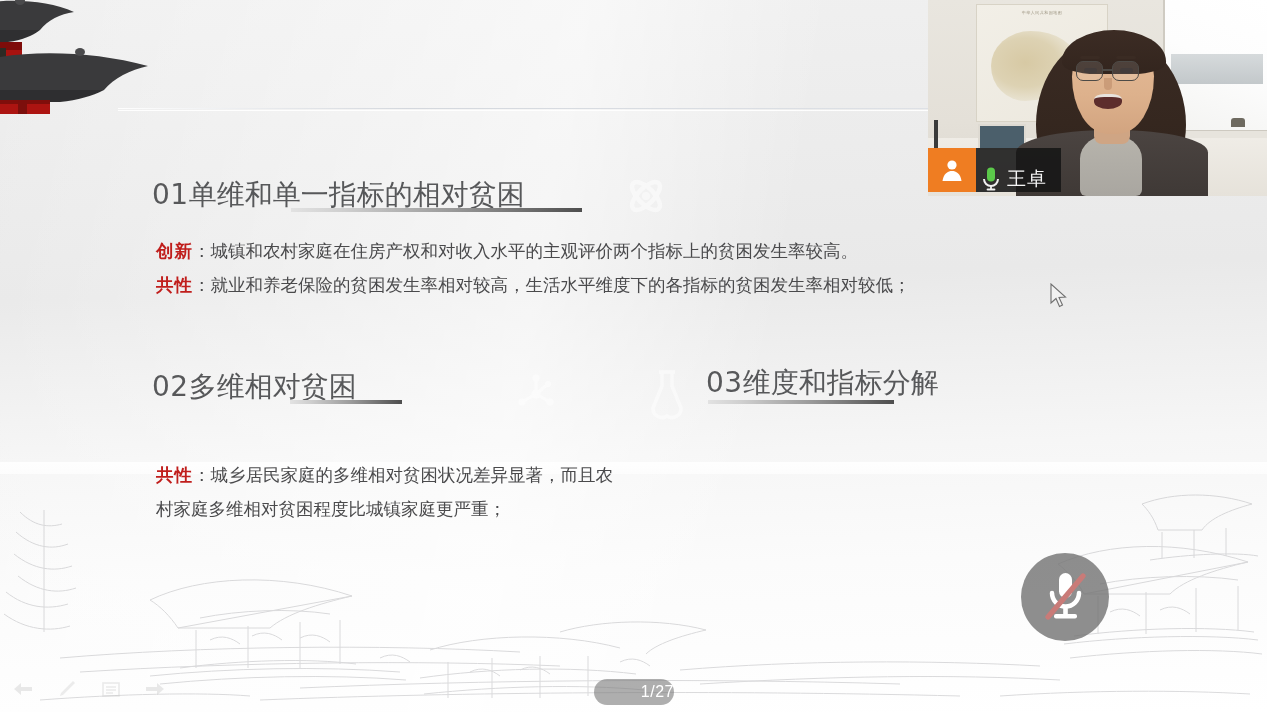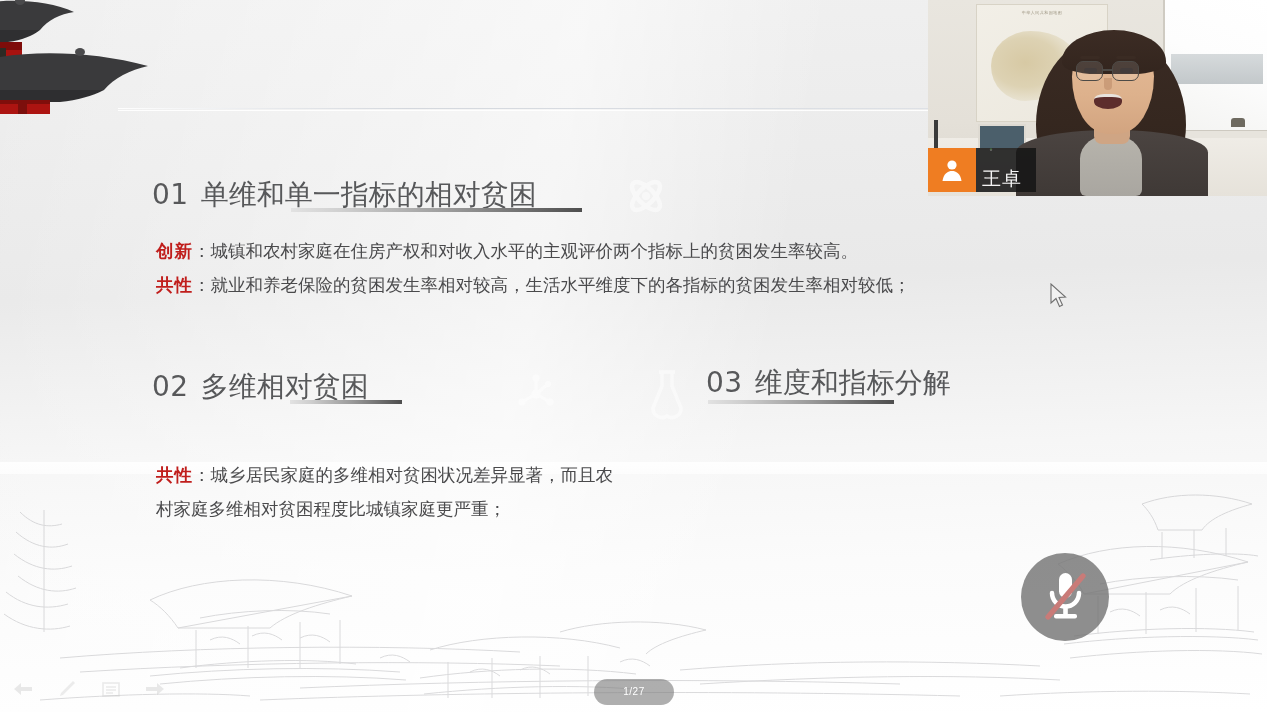--- a/index.html
+++ b/index.html
@@ -49,21 +49,21 @@
   }
 
   
   .sec-head {
     position:absolute;
     font-family:"DejaVu Sans", sans-serif;
     font-size:28px; font-weight:400; color:#57585a;
     white-space:nowrap;
   }
   .sec-head .num { letter-spacing:.5px; }
-  .sec-head .ttl { margin-left:12px; }
+  .sec-head .ttl { }
   .sec-underline {
     position:absolute; height:4px;
     background:linear-gradient(90deg,#e2e2e2 0%, #cfcfcf 18%, #9a9a9a 55%, #4e4e4e 100%);
   }
   .sec-body {
     position:absolute;
     font-family:"DejaVu Sans", sans-serif;
     font-size:17.5px; color:#4a4a4c; line-height:34px;
   }
   .sec-body .lbl { color:#c01e1c; font-weight:bold; letter-spacing:1px; }
@@ -90,21 +90,21 @@
   #deco3 { left:646px; top:368px; width:42px; height:52px; }
 
   
   #skyline { position:absolute; left:0; bottom:0; width:1267px; height:240px; opacity:.42; pointer-events:none; }
 
   
   #page-pill {
     position:absolute; left:594px; top:679px;
     min-width:80px; height:26px; border-radius:13px;
     background:rgba(125,125,125,.62);
-    color:#ffffff; font-size:10px; line-height:26px; text-align:center;
+    color:#ffffff; font-size:16px; line-height:26px; text-align:right;
     letter-spacing:.5px;
   }
 
   
   #ppt-toolbar { position:absolute; left:12px; top:680px; display:flex; gap:22px; align-items:center; opacity:.30; }
   #ppt-toolbar .tb { width:22px; height:18px; display:block; }
 
   
   #mute-btn {
     position:absolute; left:1021px; top:553px; width:88px; height:88px;
@@ -197,21 +197,21 @@
     border-top:3px solid #e8e3dd;
   }
   
   #vt-badge { position:absolute; left:0; bottom:4px; display:flex; align-items:stretch; height:44px; }
   #vt-avatar {
     width:48px; height:44px; background:#ef7d22;
     display:flex; align-items:center; justify-content:center;
   }
   #vt-namebox {
     background:rgba(22,22,22,.88); padding:0 14px 0 6px;
-    display:flex; align-items:flex-start; gap:15px;flex-direction:column;
+    display:flex; align-items:flex-end; gap:7px;
   }
   #vt-name { color:#f4f4f4; font-family:"DejaVu Sans", sans-serif; font-size:19px; letter-spacing:1px; }
 
   
   #cursor { position:absolute; left:1049px; top:283px; width:20px; height:26px; }
 </style>
 </head>
 <body>
 
 <div id="stage">

